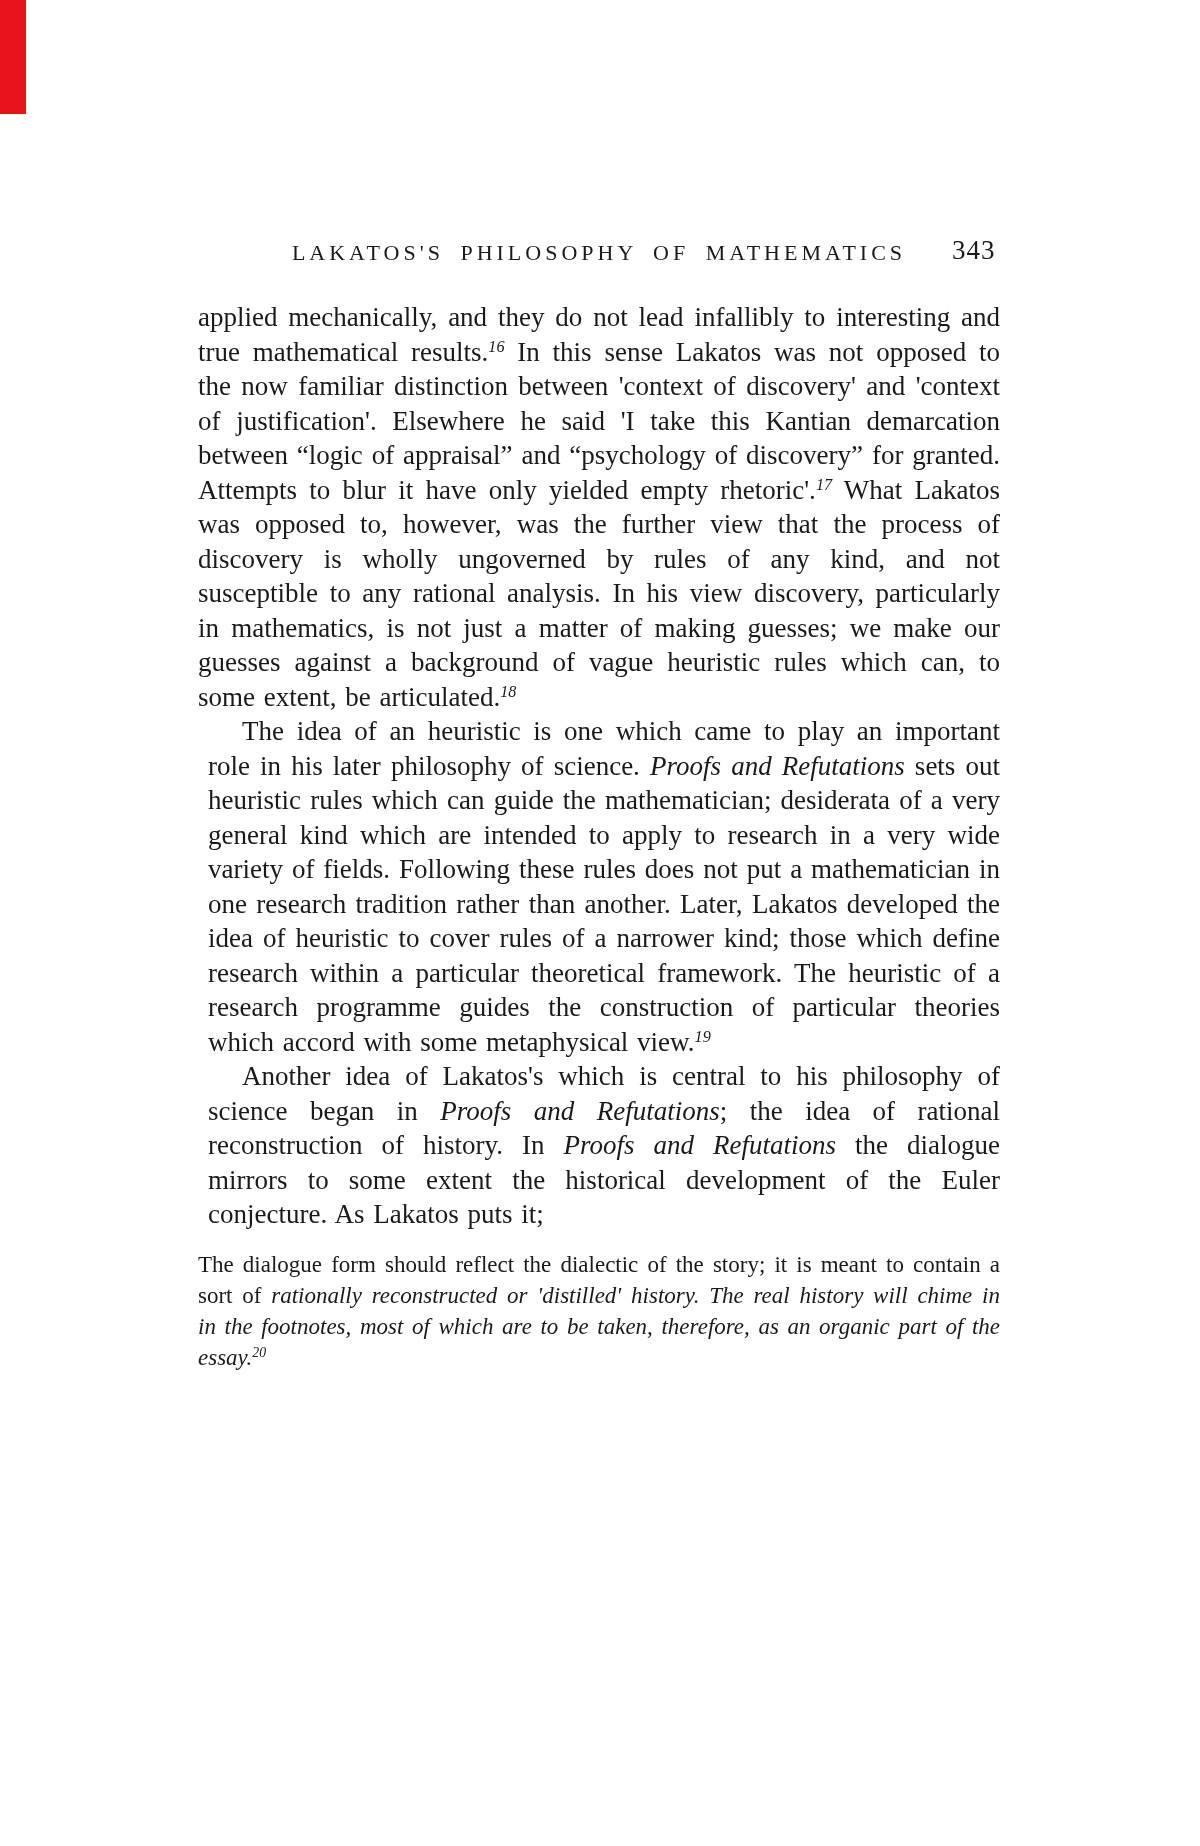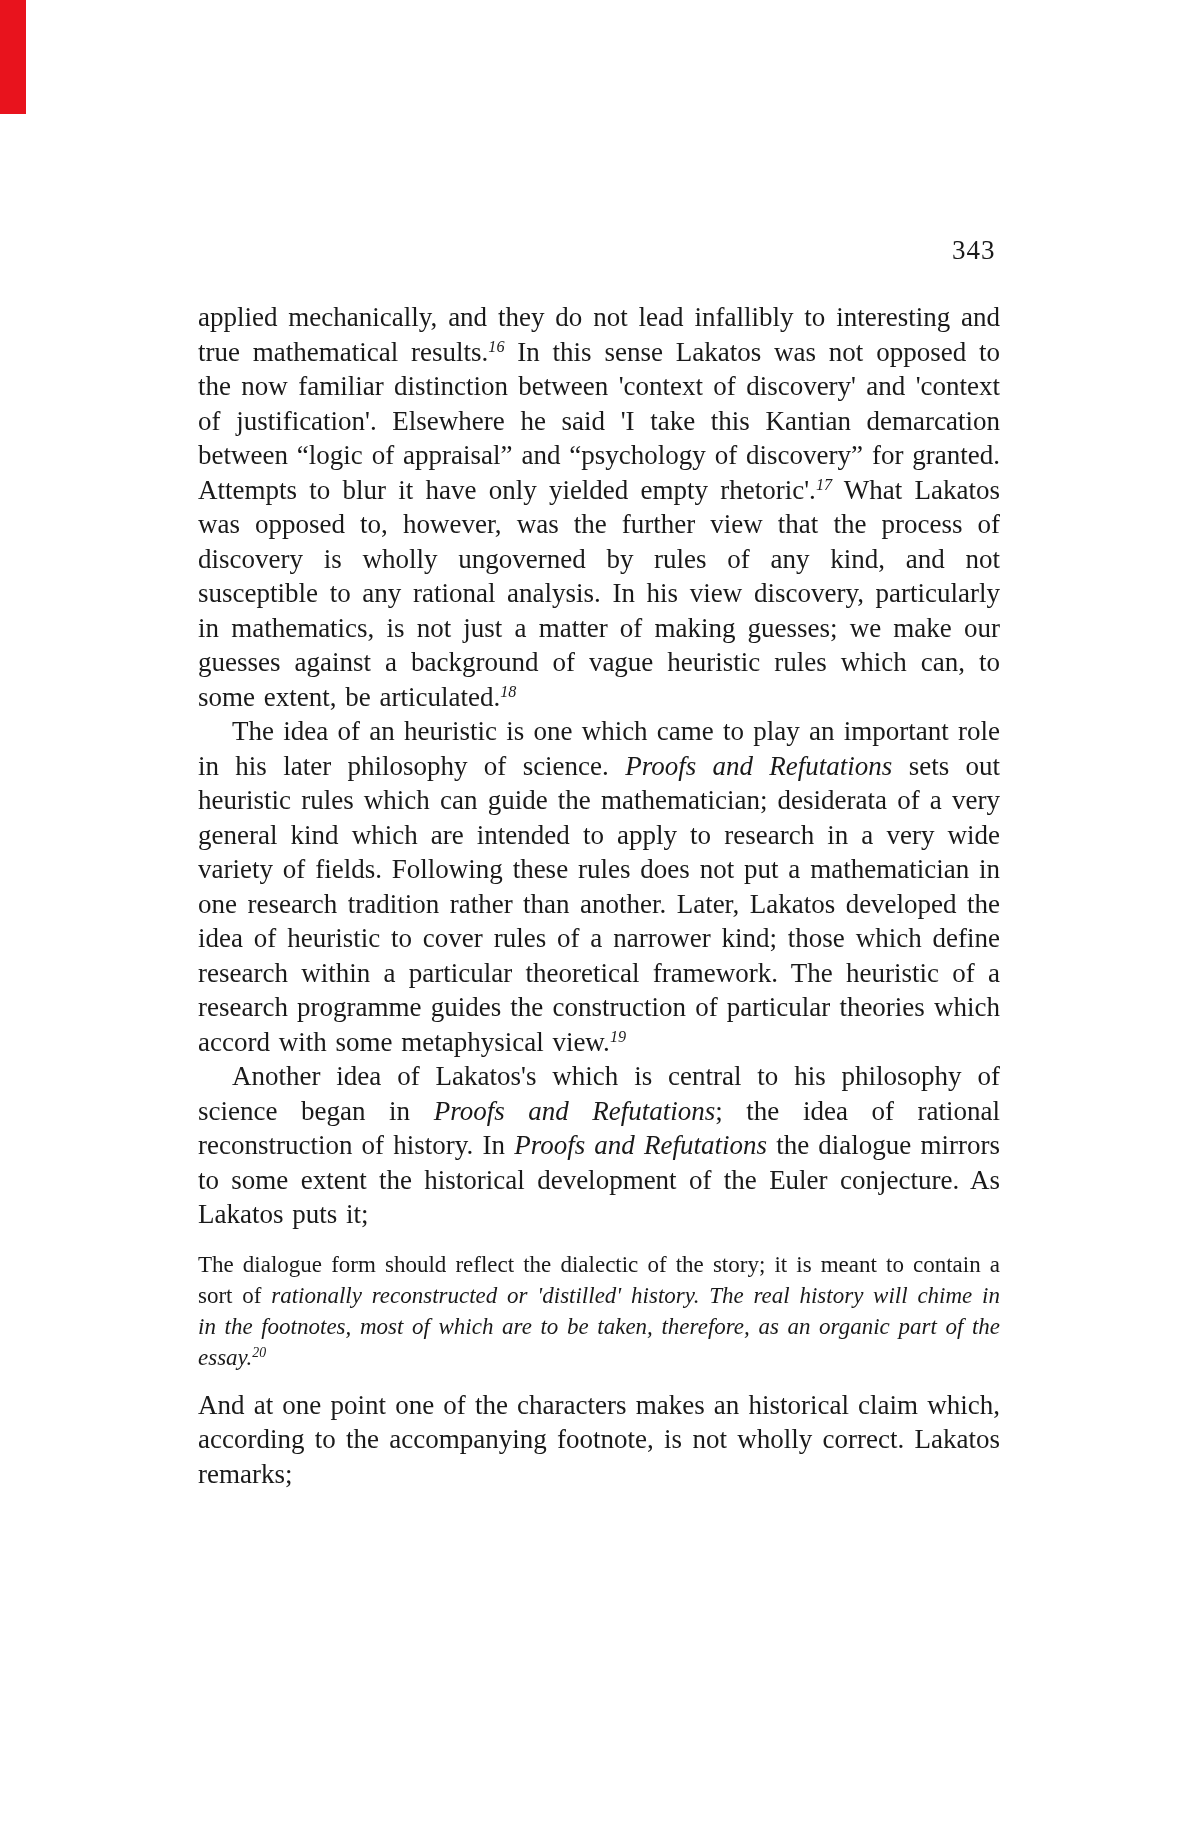--- a/index.html
+++ b/index.html
@@ -49,20 +49,21 @@
   }
   p.body {
     margin: 0;
     font-size: 27px;
     line-height: 34.5px;
     text-align: justify;
     word-spacing: 2px;
   }
   p.body.indent {
     text-indent: 34px;
+    margin-left: 10px;
   }
   p.quote {
     margin: 17px 0 15px 0;
     font-size: 23px;
     line-height: 31px;
     text-align: justify;
     word-spacing: 2px;
   }
   sup {
     font-size: 0.6em;
@@ -72,21 +73,21 @@
     top: -0.55em;
     font-style: italic;
   }
   i { font-style: italic; }
 </style>
 </head>
 <body>
 
 <div class="page">
   <div class="red-mark" style="background: rgb(232, 19, 29);"></div>
+  <div class="running-head">LAKATOS'S PHILOSOPHY OF MATHEMATICS</div>
   <div class="page-number">343</div>
   <div class="content">
       <p class="body">applied mechanically, and they do not lead infallibly to interesting and true mathematical results.<sup>16</sup> In this sense Lakatos was not opposed to the now familiar distinction between 'context of discovery' and 'context of justification'. Elsewhere he said 'I take this Kantian demarcation between “logic of appraisal” and “psychology of discovery” for granted. Attempts to blur it have only yielded empty rhetoric'.<sup>17</sup> What Lakatos was opposed to, however, was the further view that the process of discovery is wholly ungoverned by rules of any kind, and not susceptible to any rational analysis. In his view discovery, particularly in mathematics, is not just a matter of making guesses; we make our guesses against a background of vague heuristic rules which can, to some extent, be articulated.<sup>18</sup></p>
       <p class="body indent">The idea of an heuristic is one which came to play an important role in his later philosophy of science. <i>Proofs and Refutations</i> sets out heuristic rules which can guide the mathematician; desiderata of a very general kind which are intended to apply to research in a very wide variety of fields. Following these rules does not put a mathematician in one research tradition rather than another. Later, Lakatos developed the idea of heuristic to cover rules of a narrower kind; those which define research within a particular theoretical framework. The heuristic of a research programme guides the construction of particular theories which accord with some metaphysical view.<sup>19</sup></p>
       <p class="body indent">Another idea of Lakatos's which is central to his philosophy of science began in <i>Proofs and Refutations</i>; the idea of rational reconstruction of history. In <i>Proofs and Refutations</i> the dialogue mirrors to some extent the historical development of the Euler conjecture. As Lakatos puts it;</p>
       <p class="quote">The dialogue form should reflect the dialectic of the story; it is meant to contain a sort of <i>rationally reconstructed or 'distilled' history. The real history will chime in in the footnotes, most of which are to be taken, therefore, as an organic part of the essay.</i><sup>20</sup></p>
-      <p class="body">And at one point one of the characters makes an historical claim which, according to the accompanying footnote, is not wholly correct. Lakatos remarks;</p>
     </div>
 </div>
 
 </body></html>

